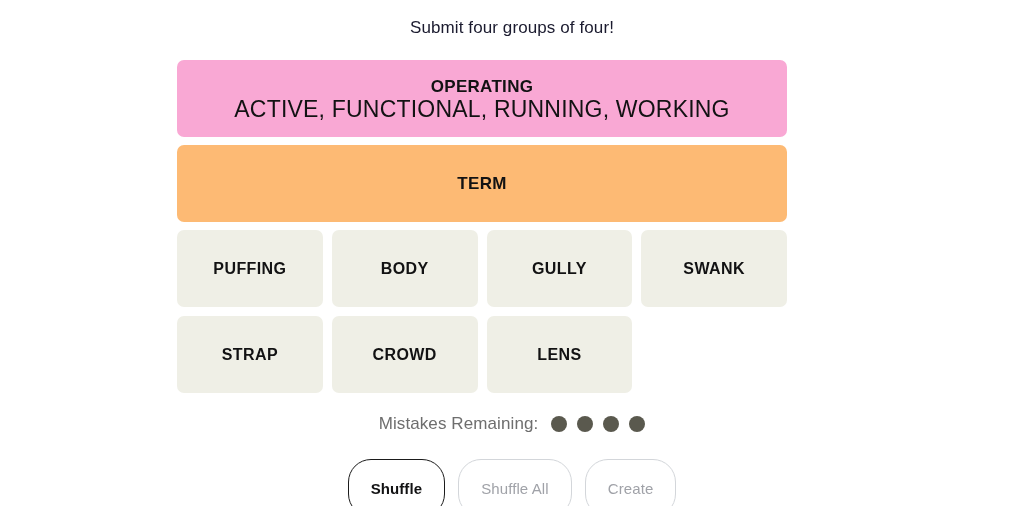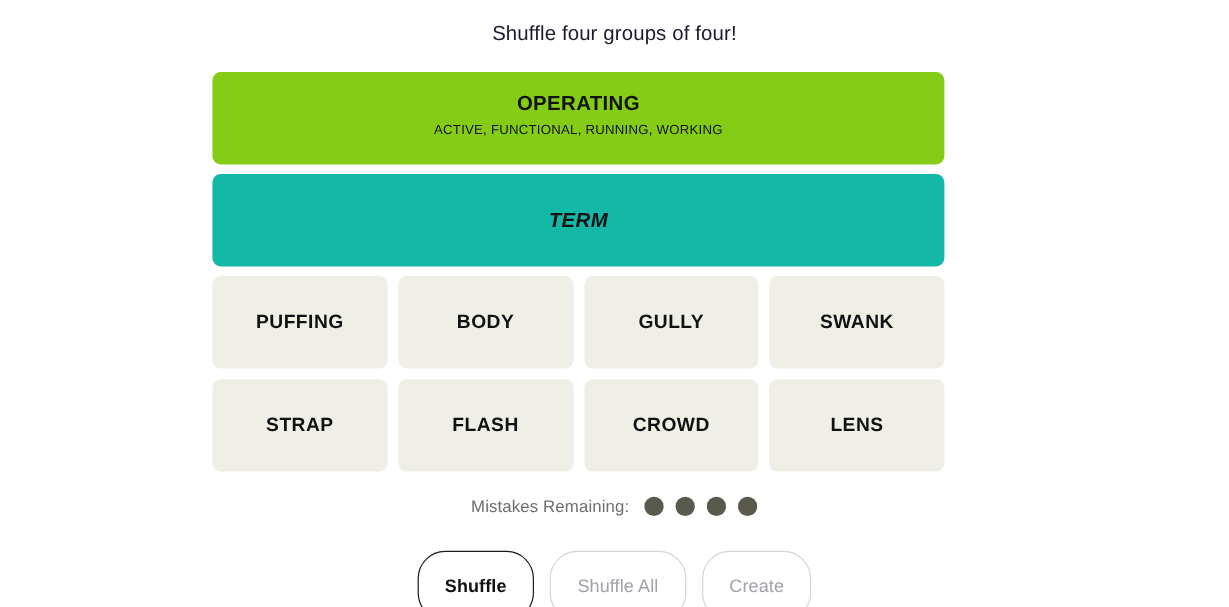--- a/index.html
+++ b/index.html
@@ -56,21 +56,21 @@
     color: #121213;
   }
   .solved-group .group-title {
     font-size: 17px;
     font-weight: bold;
     letter-spacing: 0.3px;
     line-height: 22px;
     text-transform: uppercase;
   }
   .solved-group .group-members {
-    font-size: 11px;
+    font-size: 23px;
     font-weight: 400;
     letter-spacing: 0.2px;
     line-height: 23px;
     text-transform: uppercase;
   }
 
   .tile-grid {
     display: grid;
     grid-template-columns: repeat(4, 1fr);
     grid-auto-rows: 77px;
@@ -101,21 +101,21 @@
     position: absolute;
     top: 414px;
     left: 0;
     width: 1024px;
     display: flex;
     align-items: center;
     justify-content: center;
     gap: 10px;
   }
   .mistakes-label {
-    font-size: 14px;
+    font-size: 17px;
     color: #6e6e6e;
     letter-spacing: 0.1px;
   }
   .mistake-dots {
     display: flex;
     align-items: center;
     gap: 10px;
     margin-left: 3px;
   }
   .mistake-dot {
@@ -160,40 +160,39 @@
     color: #a0a2a8;
     font-weight: normal;
     cursor: default;
   }
 </style>
 </head>
 <body>
 
 <div id="game-root">
 
-  <div class="page-title">Shuffle four groups of four!</div>
+  <div class="page-title">Submit four groups of four!</div>
 
   <div class="board">
 
-    <div class="solved-group" style="background:#84cc16;">
+    <div class="solved-group" style="background:#f9a8d4;">
       <div class="group-title">OPERATING</div>
       <div class="group-members">ACTIVE, FUNCTIONAL, RUNNING, WORKING</div>
     </div>
 
-    <div class="solved-group" style="background:#14b8a6;font-style:italic;">
+    <div class="solved-group" style="background:#fdba74;">
       <div class="group-title">TERM</div>
     </div>
 
     <div class="tile-grid">
       <button class="tile">PUFFING</button>
       <button class="tile">BODY</button>
       <button class="tile">GULLY</button>
       <button class="tile">SWANK</button>
       <button class="tile">STRAP</button>
-      <button class="tile">FLASH</button>
       <button class="tile">CROWD</button>
       <button class="tile">LENS</button>
     </div>
 
   </div>
 
   <div class="mistakes-row">
     <span class="mistakes-label">Mistakes Remaining:</span>
     <span class="mistake-dots">
       <span class="mistake-dot"></span>

